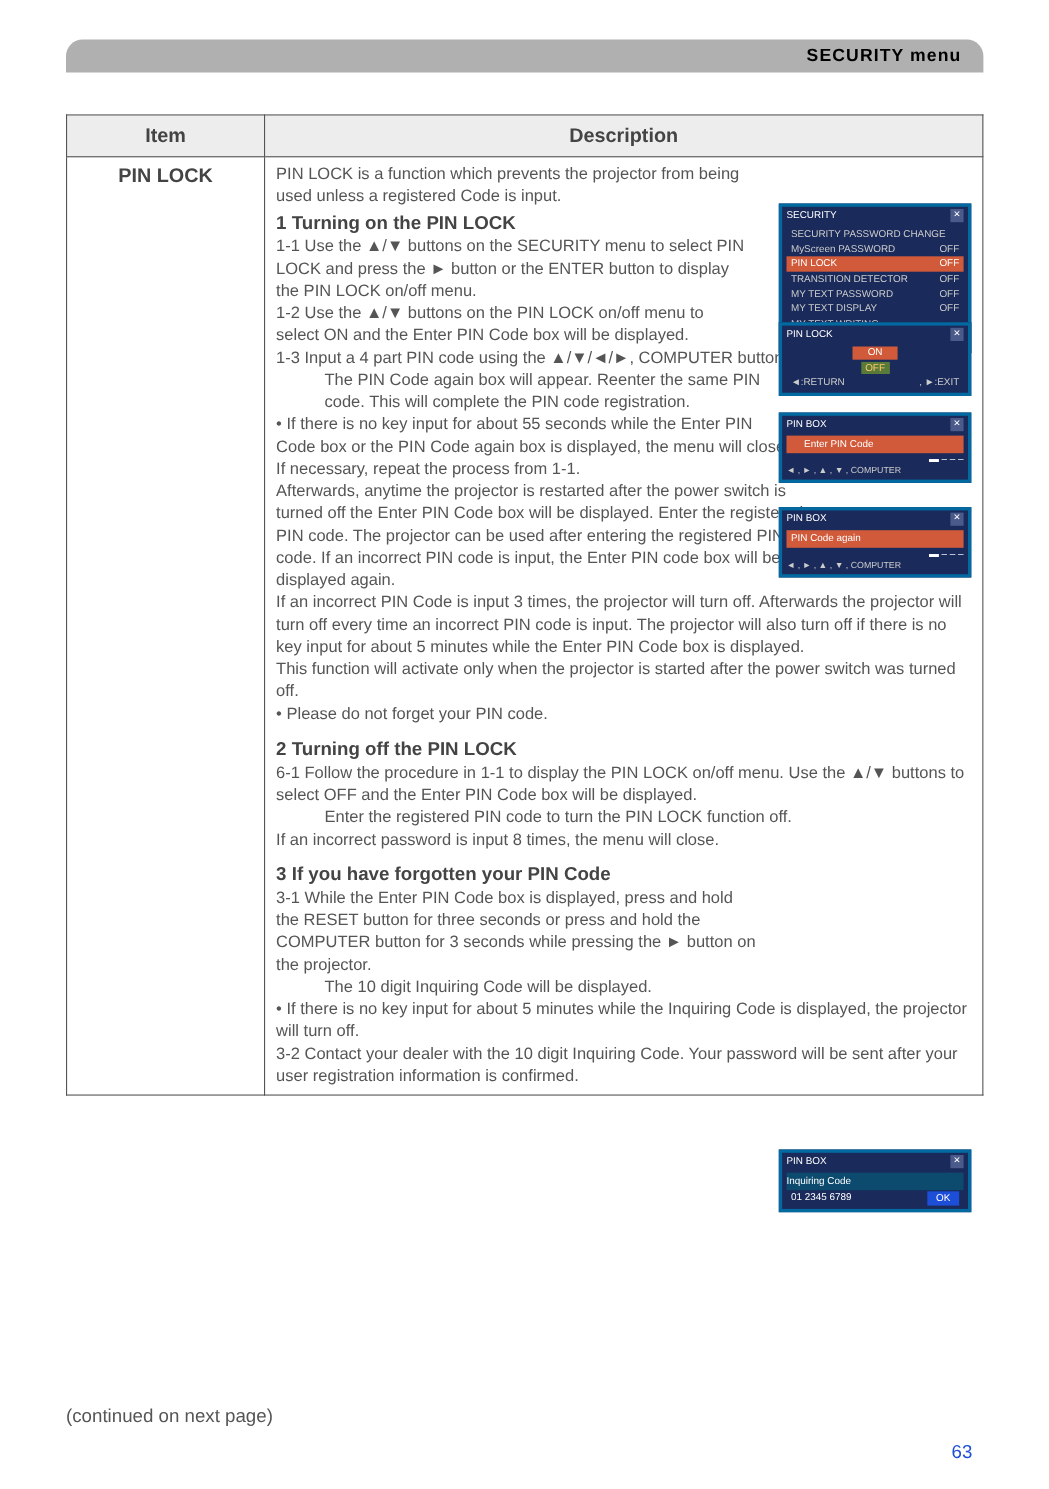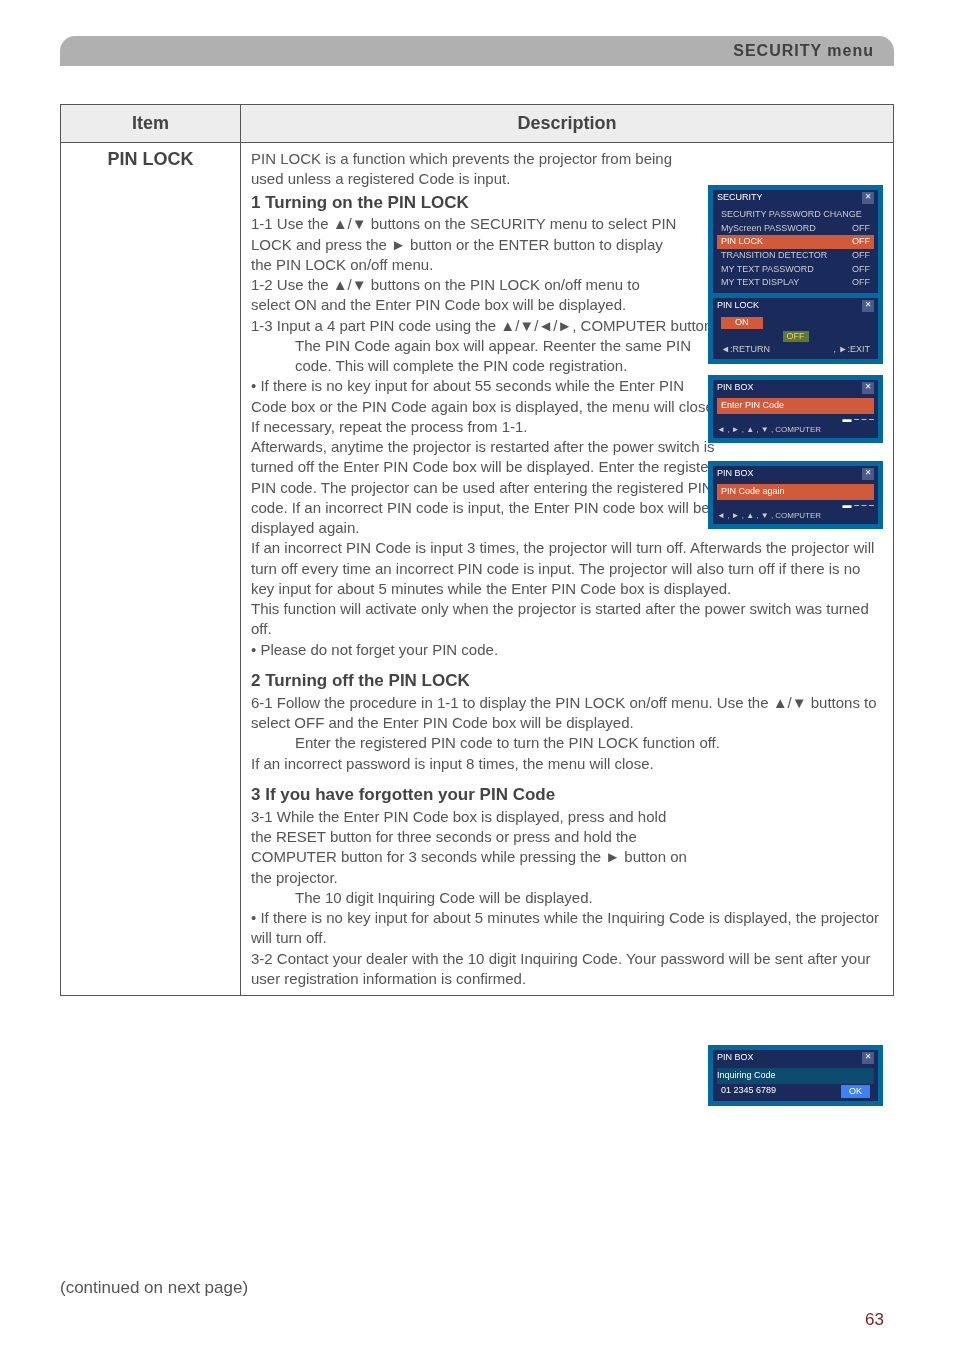--- a/index.html
+++ b/index.html
@@ -18,21 +18,21 @@
     right: 60px;
     height: 30px;
     background: #b0b0b0;
     border-radius: 15px 15px 0 0;
     display: flex;
     justify-content: flex-end;
     align-items: center;
     padding-right: 20px;
   }
   .header-bar span {
-    color: #404040;
+    color: #000000;
     font-weight: bold;
     font-size: 16px;
     letter-spacing: 1px;
   }
   .main-table {
     position: absolute;
     top: 104px;
     left: 60px;
     width: 834px;
     border-collapse: collapse;
@@ -78,55 +78,55 @@
     color: #444;
     display: block;
     margin-top: 10px;
   }
   .indent { margin-left: 44px; display: block; }
   .osd {
     position: absolute;
     background: #1a2a5a;
     color: #ccc;
     font-size: 9px;
-    border: 5px solid #0369a1;
+    border: 3px solid #0369a1;
     line-height: 1.3;
   }
   .osd .title-row {
     color: #fff;
     padding: 2px 4px;
     display: flex;
     justify-content: space-between;
   }
   .osd .close-x {
     background: #4a5a8a;
     color: #fff;
     width: 12px;
     height: 12px;
     text-align: center;
     font-size: 8px;
   }
   .osd .row { padding: 1px 4px; display:flex; justify-content: space-between; }
   .osd .highlight-row { background: #d05a3a; color:#fff; }
   .osd .yellow { color: #ffcc66; background:#5a7a3a; padding:0 4px; }
-  .osd .ok-btn { background:#3b82f6; color:#fff; padding:1px 8px; font-size:9px;}
+  .osd .ok-btn { background:#1d4ed8; color:#fff; padding:1px 8px; font-size:9px;}
   .osd .body-pad { padding: 2px 4px; }
   .continued {
     position: absolute;
     left: 60px;
     top: 1278px;
     font-size: 17px;
     color: #555;
   }
   .page-num {
     position: absolute;
     right: 70px;
     top: 1310px;
     font-size: 17px;
-    color: #7f1d1d;
+    color: #1d4ed8;
   }
 </style>
 </head>
 <body>
 
 <div class="header-bar">
   <span>SECURITY menu</span>
 </div>
 
 <table class="main-table">
@@ -202,40 +202,40 @@
               </div>
         </div>
       </div>
 
       <div class="osd" style="right:10px; top:150px; width:175px;">
         <div class="title-row">
               <span>PIN LOCK</span>
               <span class="close-x">✕</span>
             </div>
         <div class="body-pad">
-          <div class="row" style="">
+          <div class="row" style="justify-content:center">
                 <span class="highlight-row" style="padding:0 14px">ON</span>
               </div>
           <div class="row" style="justify-content:center">
                 <span class="yellow">OFF</span>
               </div>
           <div class="row">
                 <span>◄:RETURN</span>
                 <span>, ►:EXIT</span>
               </div>
         </div>
       </div>
 
       <div class="osd" style="right:10px; top:232px; width:175px;">
         <div class="title-row">
               <span>PIN BOX</span>
               <span class="close-x">✕</span>
             </div>
         <div class="body-pad">
-          <div class="highlight-row" style="padding:2px 4px">Enter PIN Code</div>
+          <div class="highlight-row" style="padding:2px 16px">Enter PIN Code</div>
           <div style="text-align:right;color:#fff">▬ – – –</div>
           <div style="color:#ccc;font-size:8px">◄ , ► , ▲ , ▼ , COMPUTER</div>
         </div>
       </div>
 
       <div class="osd" style="right:10px; top:318px; width:175px;">
         <div class="title-row">
               <span>PIN BOX</span>
               <span class="close-x">✕</span>
             </div>

